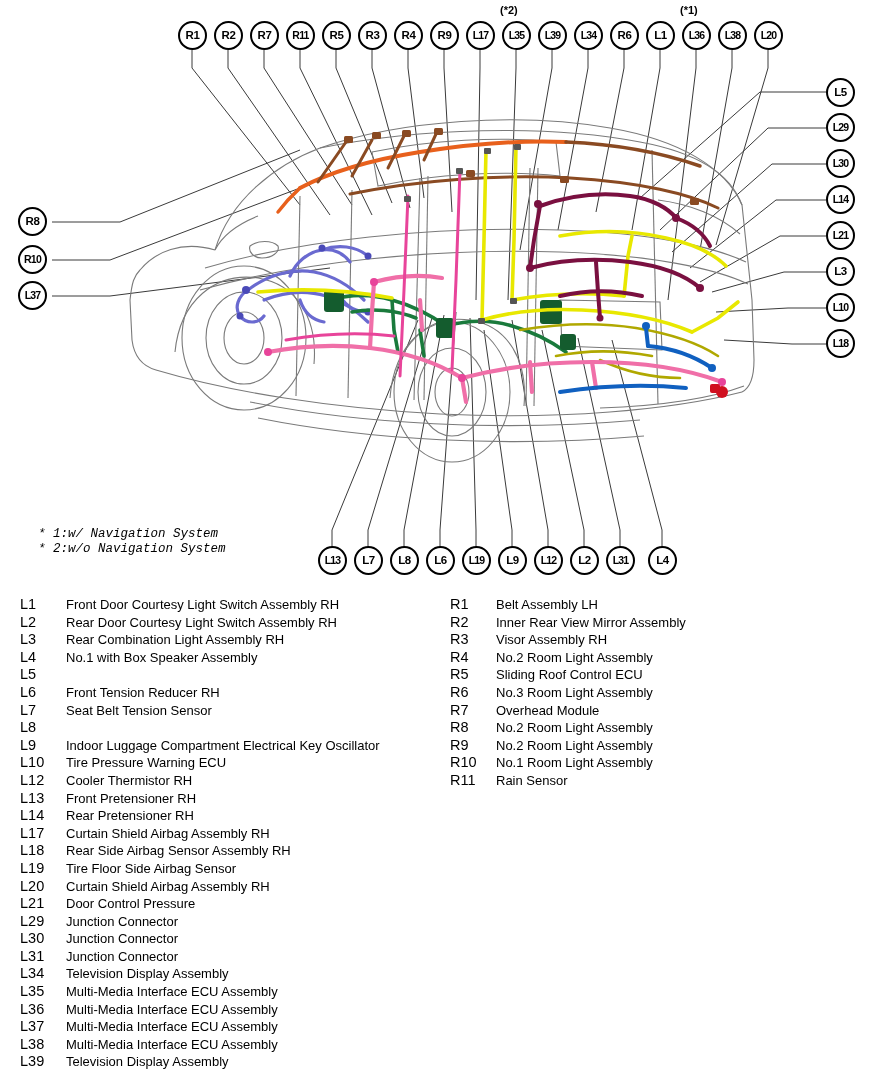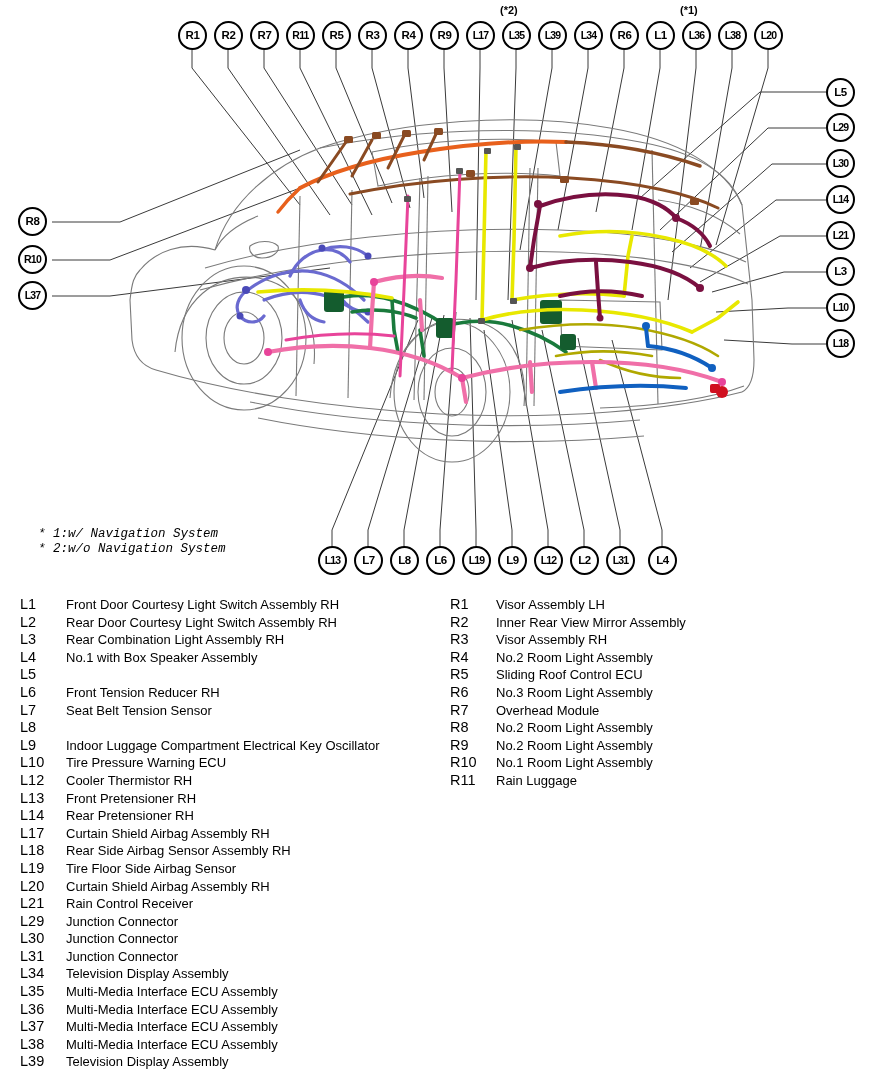--- a/index.html
+++ b/index.html
@@ -417,21 +417,21 @@
         <div class="legrow">
           <span class="legcode">L19</span>
           <span class="legdesc">Tire Floor Side Airbag Sensor</span>
         </div>
         <div class="legrow">
           <span class="legcode">L20</span>
           <span class="legdesc">Curtain Shield Airbag Assembly RH</span>
         </div>
         <div class="legrow">
           <span class="legcode">L21</span>
-          <span class="legdesc">Rain Control Receiver</span>
+          <span class="legdesc">Door Control Pressure</span>
         </div>
         <div class="legrow">
           <span class="legcode">L29</span>
           <span class="legdesc">Junction Connector</span>
         </div>
         <div class="legrow">
           <span class="legcode">L30</span>
           <span class="legdesc">Junction Connector</span>
         </div>
         <div class="legrow">
@@ -459,21 +459,21 @@
           <span class="legdesc">Multi-Media Interface ECU Assembly</span>
         </div>
         <div class="legrow">
           <span class="legcode">L39</span>
           <span class="legdesc">Television Display Assembly</span>
         </div>
       </div>
     <div class="legcol" id="legend-right">
         <div class="legrow">
           <span class="legcode">R1</span>
-          <span class="legdesc">Visor Assembly LH</span>
+          <span class="legdesc">Belt Assembly LH</span>
         </div>
         <div class="legrow">
           <span class="legcode">R2</span>
           <span class="legdesc">Inner Rear View Mirror Assembly</span>
         </div>
         <div class="legrow">
           <span class="legcode">R3</span>
           <span class="legdesc">Visor Assembly RH</span>
         </div>
         <div class="legrow">
@@ -499,18 +499,18 @@
         <div class="legrow">
           <span class="legcode">R9</span>
           <span class="legdesc">No.2 Room Light Assembly</span>
         </div>
         <div class="legrow">
           <span class="legcode">R10</span>
           <span class="legdesc">No.1 Room Light Assembly</span>
         </div>
         <div class="legrow">
           <span class="legcode">R11</span>
-          <span class="legdesc">Rain Luggage</span>
+          <span class="legdesc">Rain Sensor</span>
         </div>
       </div>
   </div>
 
 </div>
 
 </body></html>

